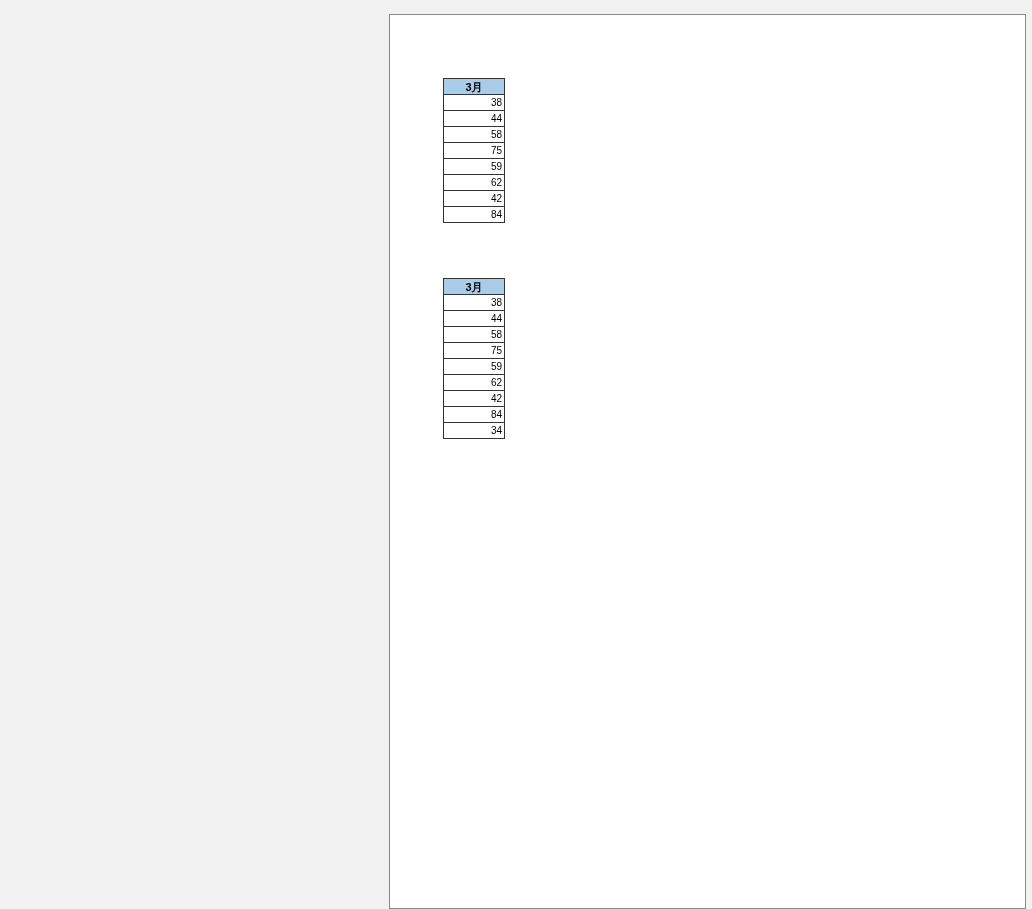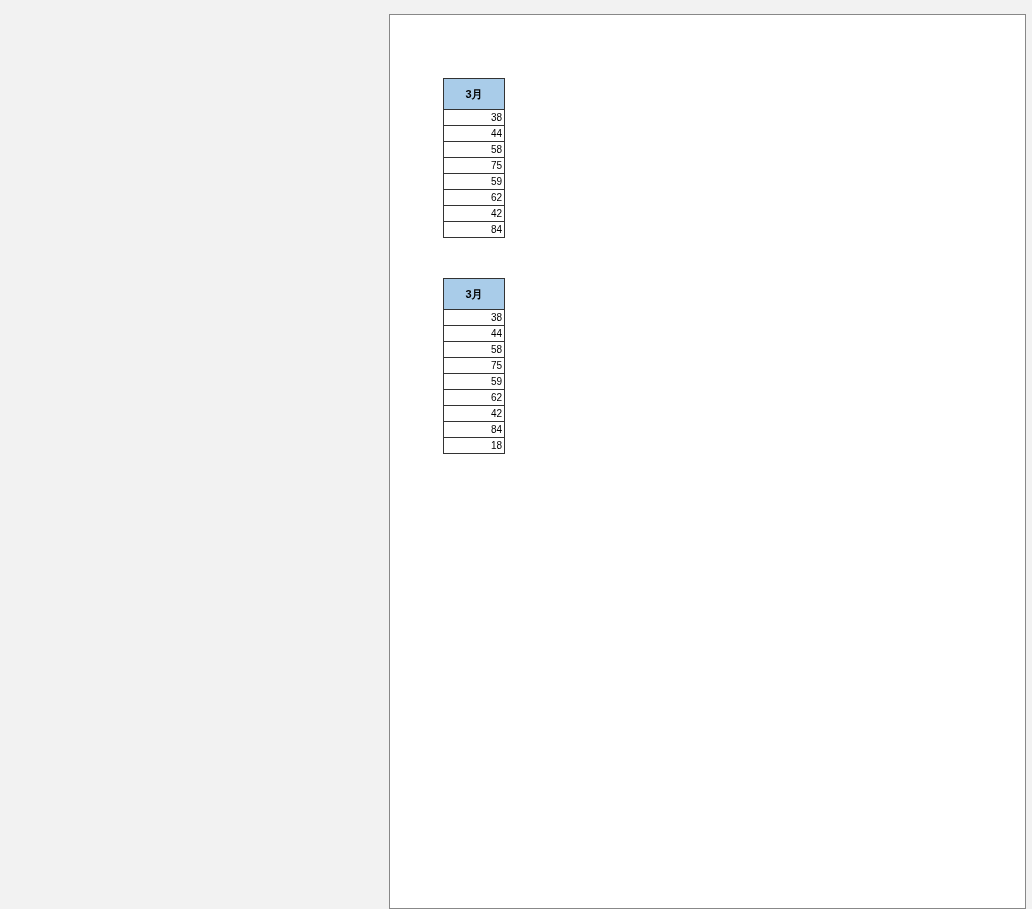--- a/index.html
+++ b/index.html
@@ -41,21 +41,21 @@
       border-collapse: collapse;
       width: 100%;
     }
     .data-table th {
       background: #a9cce9;
       border: 1px solid #333;
       text-align: center;
       font-weight: bold;
       height: 16px;
       line-height: 14px;
-      padding: 8px 2px;
+      padding: 0 2px;
       font-size: 11px;
       color: #000;
     }
     .data-table td {
       border: 1px solid #333;
       text-align: right;
       height: 16px;
       line-height: 14px;
       padding: 0 2px;
       font-size: 10px;
@@ -129,18 +129,18 @@
         <tr>
             <td>62</td>
           </tr>
         <tr>
             <td>42</td>
           </tr>
         <tr>
             <td>84</td>
           </tr>
         <tr>
-            <td>18</td>
+            <td>34</td>
           </tr>
       </tbody>
     </table>
   </div>
 </div>
 
 </body></html>

